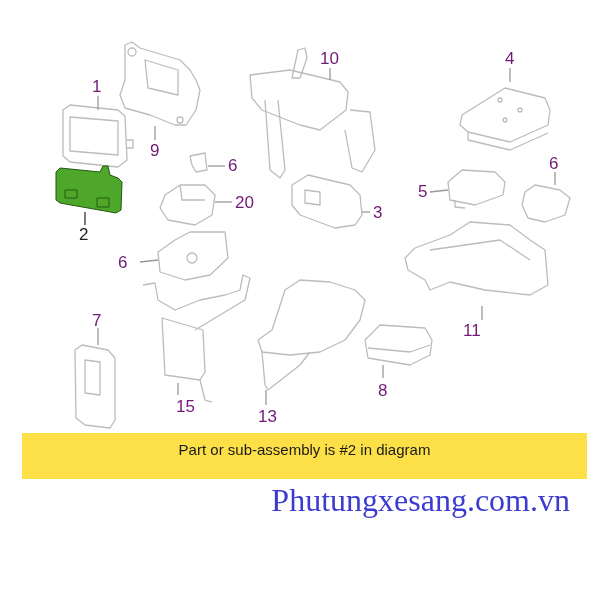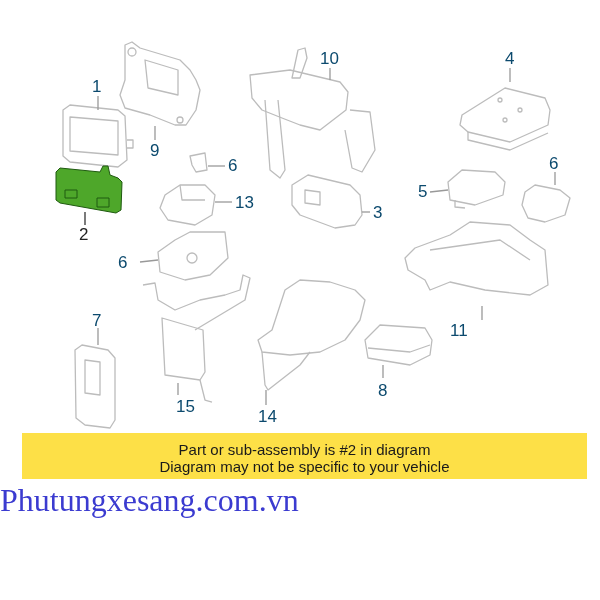--- a/index.html
+++ b/index.html
@@ -1,23 +1,23 @@
 <!DOCTYPE html>
 <html><head>
 <meta charset="utf-8">
 <style>
   html,body{margin:0;padding:0;background:#fff;}
   body{width:600px;height:600px;position:relative;overflow:hidden;font-family:"Liberation Sans",sans-serif;}
   .diagram{position:absolute;left:0;top:0;width:600px;height:430px;}
   .diagram svg{position:absolute;left:0;top:0;}
-  .callout{position:absolute;font-family:"Liberation Sans",sans-serif;font-size:17px;color:#0c4a6e;line-height:1;}
+  .callout{position:absolute;font-family:"Liberation Sans",sans-serif;font-size:17px;color:#701a75;line-height:1;}
   .callout.active{color:#222;}
   .banner{position:absolute;left:22px;top:433px;width:565px;height:46px;background:#fde047;text-align:center;color:#1a1a1a;font-size:15px;line-height:17px;padding-top:8px;box-sizing:border-box;}
   .banner div{white-space:nowrap;}
-  .site{position:absolute;left:0;top:482px;width:570px;text-align:left;font-family:"Liberation Serif",serif;font-size:32px;color:#3b3bd0;}
+  .site{position:absolute;left:0;top:482px;width:570px;text-align:right;font-family:"Liberation Serif",serif;font-size:32px;color:#3b3bd0;}
 </style>
 </head>
 <body>
 
 <div class="diagram">
   <svg width="600" height="430" viewBox="0 0 600 430" fill="none" stroke="#bcbcbc" stroke-width="1.3" stroke-linejoin="round">
 
     <g>
       <path d="M63 110 L70 105 L118 110 L125 116 L127 160 L118 167 L70 162 L63 156 Z"></path>
       <path d="M70 117 L118 121 L118 155 L70 151 Z"></path>
@@ -129,26 +129,25 @@
   <span class="callout" style="left:92px;top:78px">1</span>
   <span class="callout active" style="left:79px;top:226px">2</span>
   <span class="callout" style="left:373px;top:204px">3</span>
   <span class="callout" style="left:505px;top:50px">4</span>
   <span class="callout" style="left:418px;top:183px">5</span>
   <span class="callout" style="left:549px;top:155px">6</span>
   <span class="callout" style="left:92px;top:312px">7</span>
   <span class="callout" style="left:378px;top:382px">8</span>
   <span class="callout" style="left:150px;top:142px">9</span>
   <span class="callout" style="left:320px;top:50px">10</span>
-  <span class="callout" style="left:450px;top:322px">11</span>
-  <span class="callout" style="left:258px;top:408px">14</span>
-  <span class="callout" style="left:235px;top:194px">13</span>
+  <span class="callout" style="left:463px;top:322px">11</span>
+  <span class="callout" style="left:258px;top:408px">13</span>
+  <span class="callout" style="left:235px;top:194px">20</span>
   <span class="callout" style="left:118px;top:254px">6</span>
   <span class="callout" style="left:176px;top:398px">15</span>
   <span class="callout" style="left:228px;top:157px">6</span>
 </div>
 
 <div class="banner">
   <div>Part or sub-assembly is #2 in diagram</div>
-  <div>Diagram may not be specific to your vehicle</div>
 </div>
 
 <div class="site">Phutungxesang.com.vn</div>
 
 </body></html>

